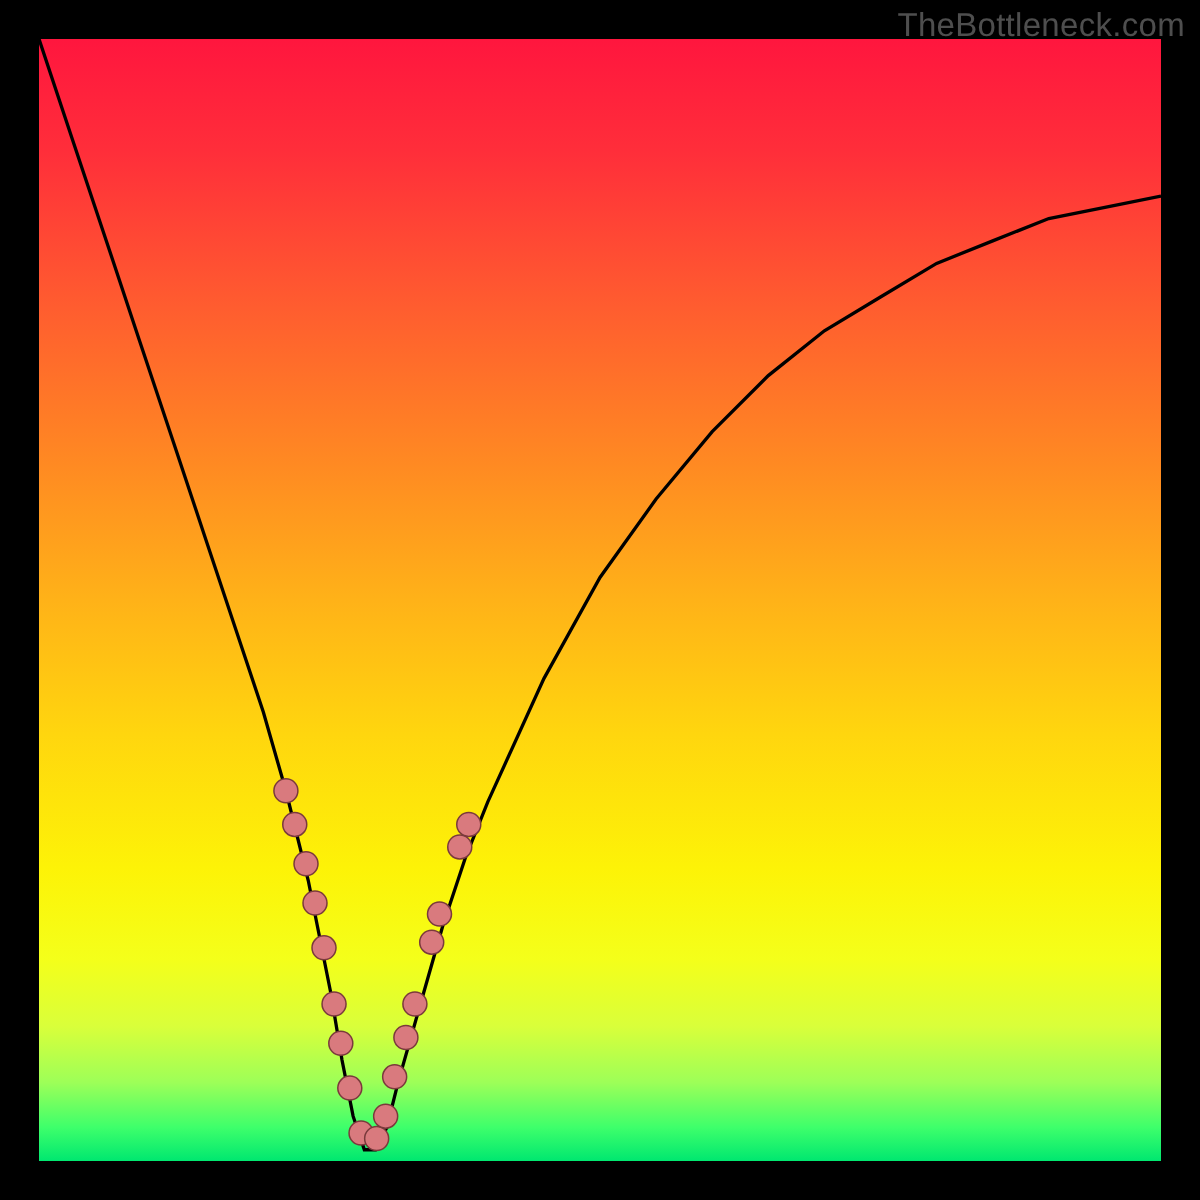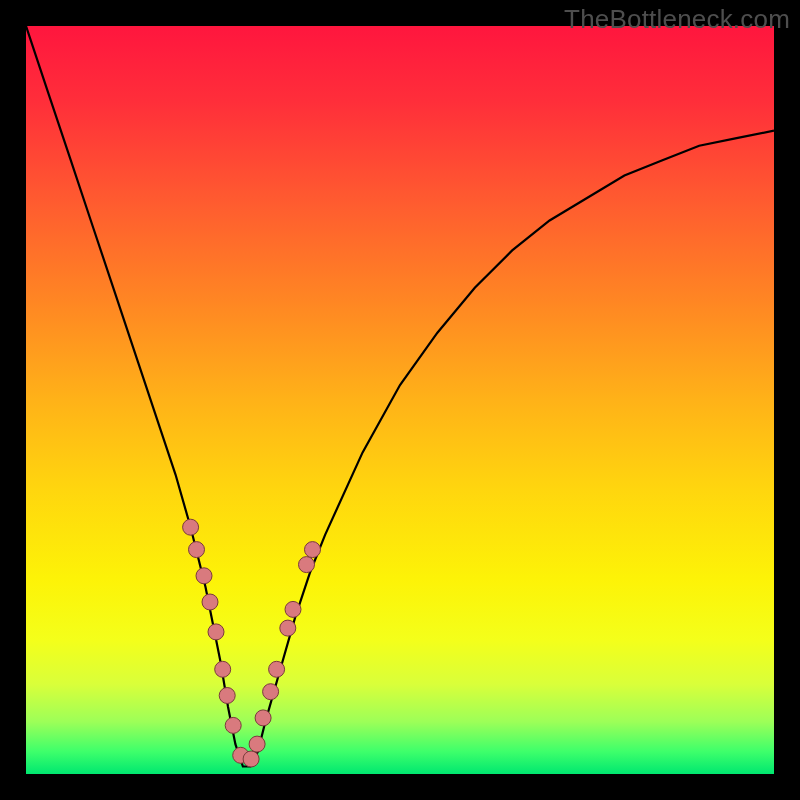--- a/index.html
+++ b/index.html
@@ -42,21 +42,21 @@
     position: absolute;
     inset: 0;
     width: 748px;
     height: 748px;
   }
   .watermark {
     position: absolute;
     top: 4px;
     right: 10px;
     color: #4e4e4e;
-    font-size: 26px;
+    font-size: 22px;
     letter-spacing: 0.2px;
     font-weight: 400;
   }
 </style>
 </head>
 <body>
 
 <div class="frame">
   <div class="plot">
     <svg class="curve" viewBox="0 0 748 748" preserveAspectRatio="none">

